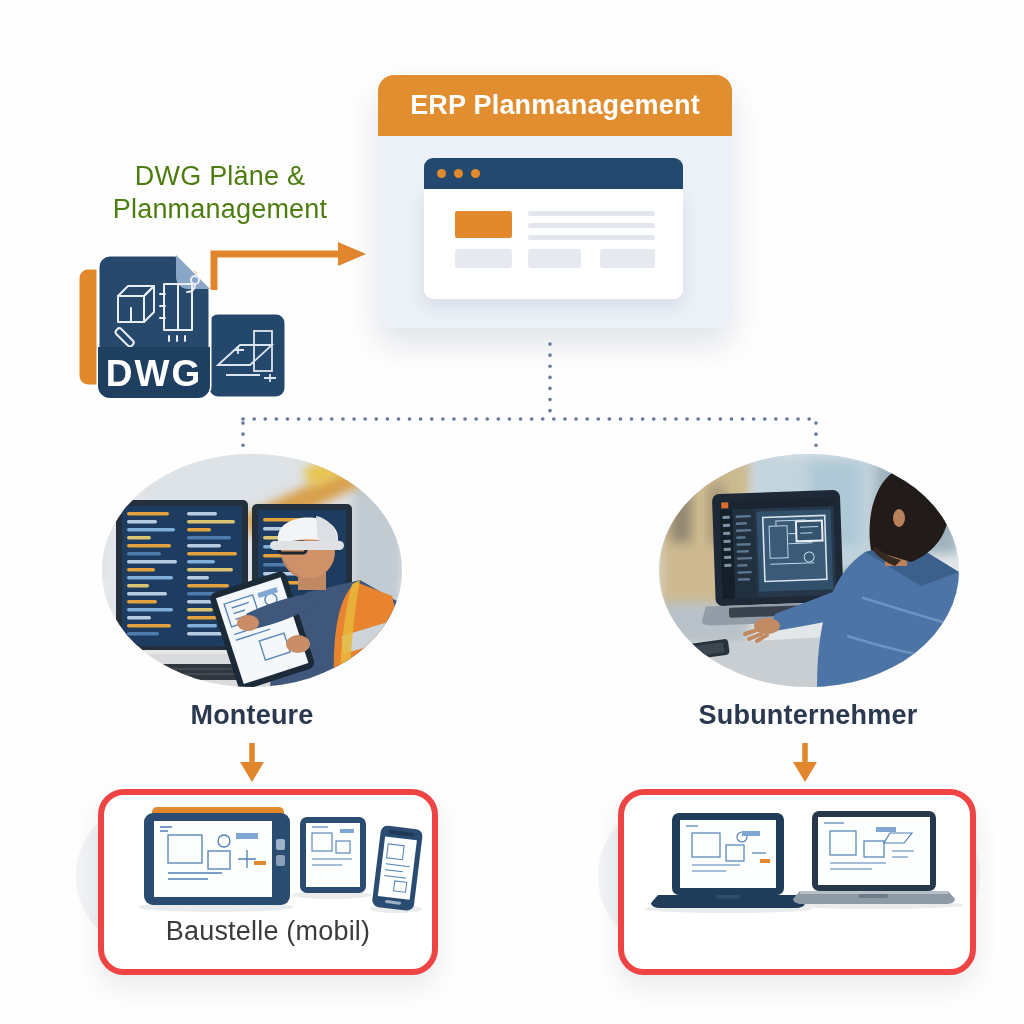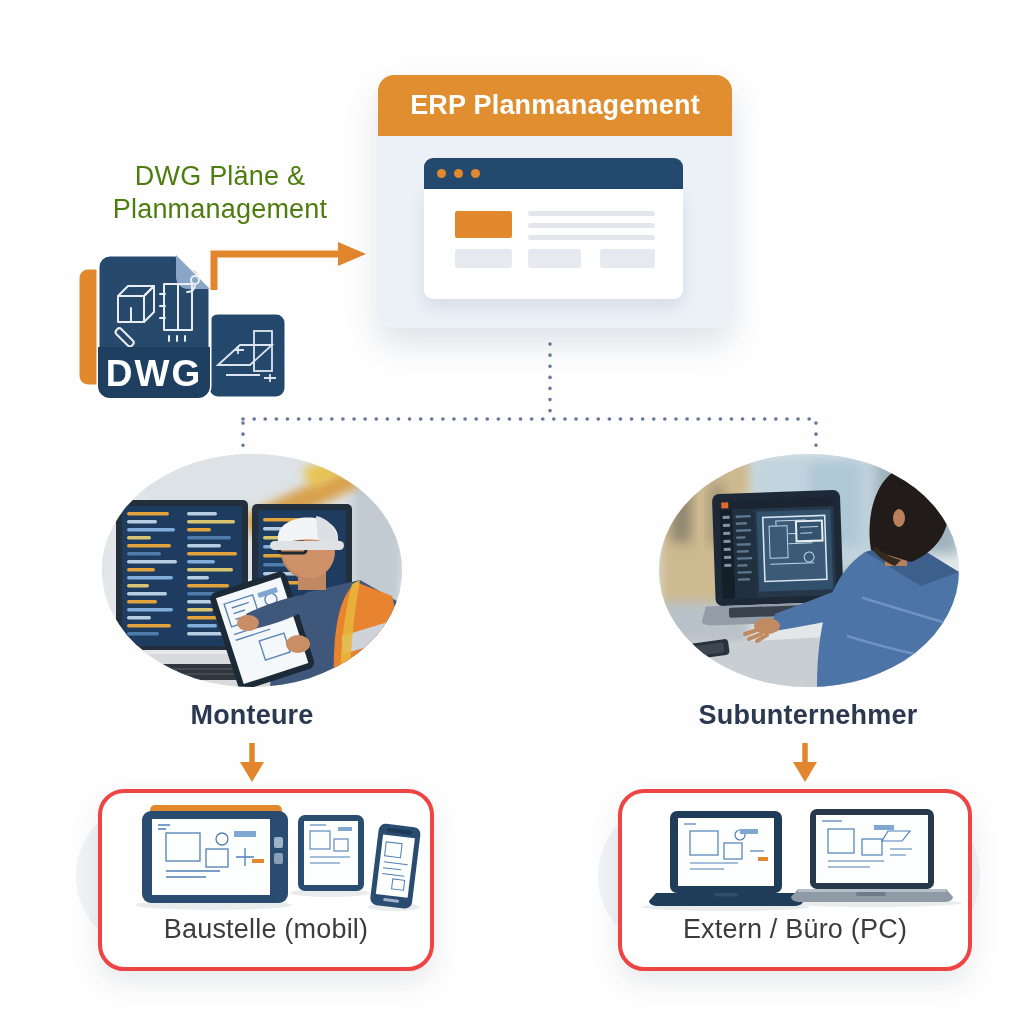--- a/index.html
+++ b/index.html
@@ -30,21 +30,21 @@
 
   
   .photo{width:300px;height:233px;border-radius:50%;overflow:hidden;background:#dfe3e7;}
   .photo svg{display:block;}
 
   
   .branch-label{width:320px;text-align:center;font-size:27px;font-weight:700;color:#2a3850;letter-spacing:.2px;}
 
   
   .blob{background:#f2f3f5;border-radius:78px;}
-  .device-card{background:#fff;border-radius:26px;box-shadow:0 12px 26px rgba(50,60,80,.10);border:4px solid #ef4444;}
+  .device-card{background:#fff;border-radius:26px;box-shadow:0 12px 26px rgba(50,60,80,.10);border:6px solid #ef4444;}
   .card-label{position:absolute;left:0;right:0;bottom:22px;text-align:center;font-size:27px;color:#3c3c3c;letter-spacing:.2px;}
 
   svg{overflow:visible;}
 </style>
 </head>
 <body>
 
 <div id="canvas">
 
   <div class="abs dwg-label">
@@ -408,16 +408,15 @@
           <path d="M266 30 h22 l-8 10 h-20 z"></path>
           <path d="M268 48 h22 M268 54 h16"></path>
           <path d="M200 20 h20"></path>
         </g>
         <rect x="252" y="24" width="20" height="5" fill="#7fa7d1"></rect>
         <path d="M176 88 L324 88 L331 96 C331 99 327 101 321 101 L179 101 C173 101 169 99 169 96 Z" fill="#8e9aa6"></path>
         <rect x="176" y="88" width="148" height="3" fill="#b6bfc8"></rect>
         <rect x="234" y="91" width="30" height="4" rx="2" fill="#6e7b88"></rect>
       </g>
     </svg>
-    <div class="card-label">Extern / Büro (PC)</div>
   </div>
 
 </div>
 
 </body></html>

